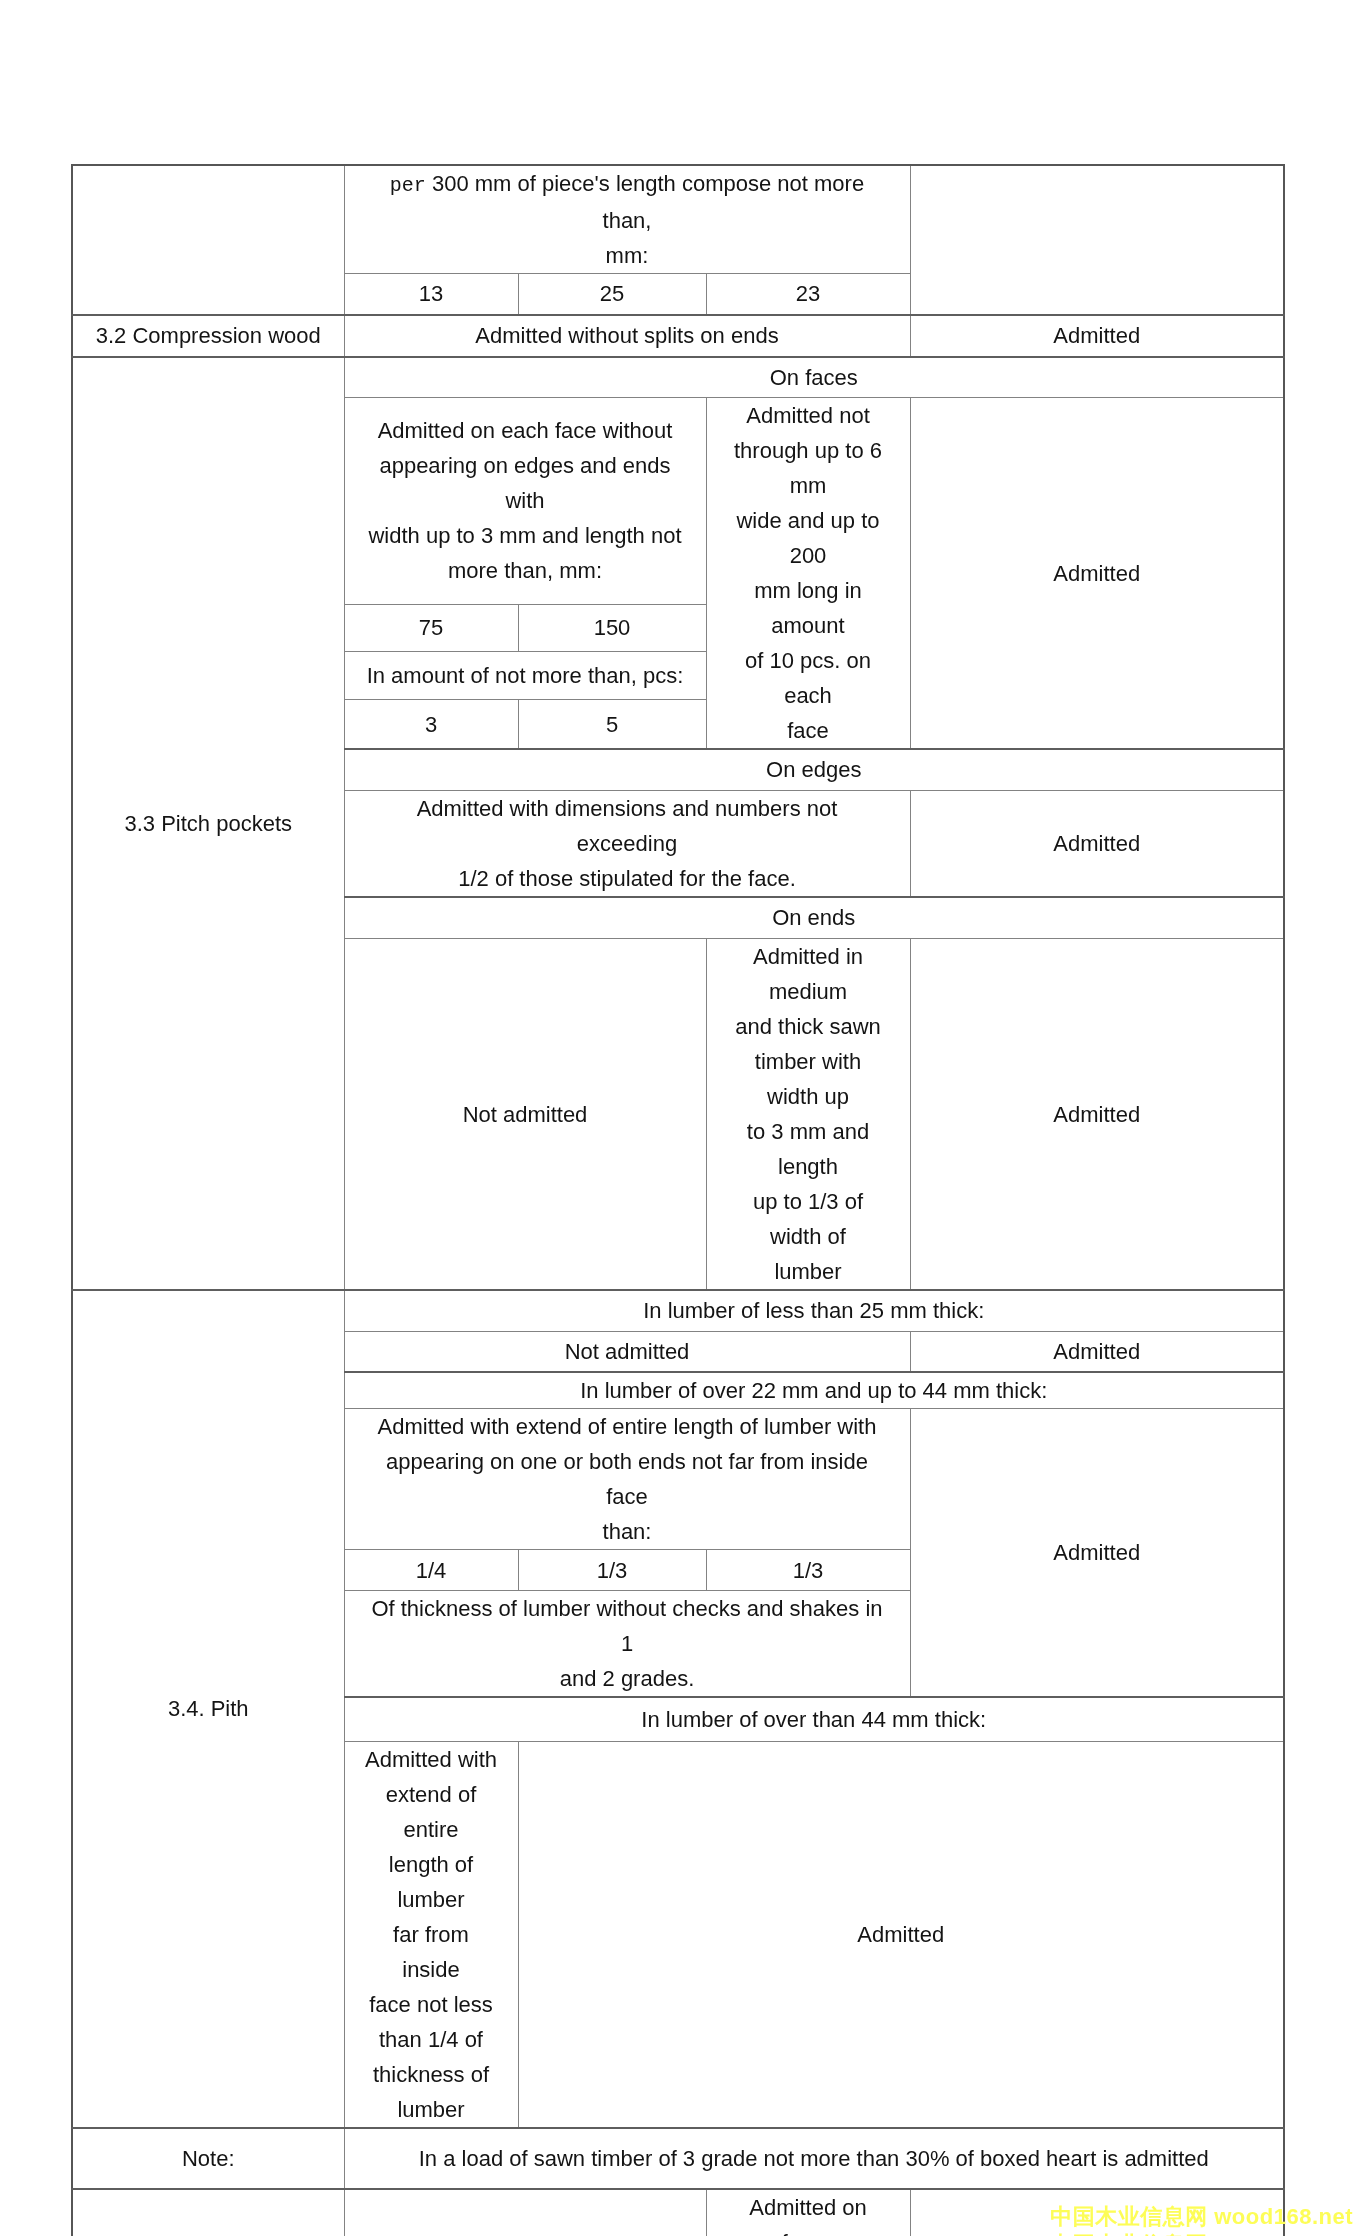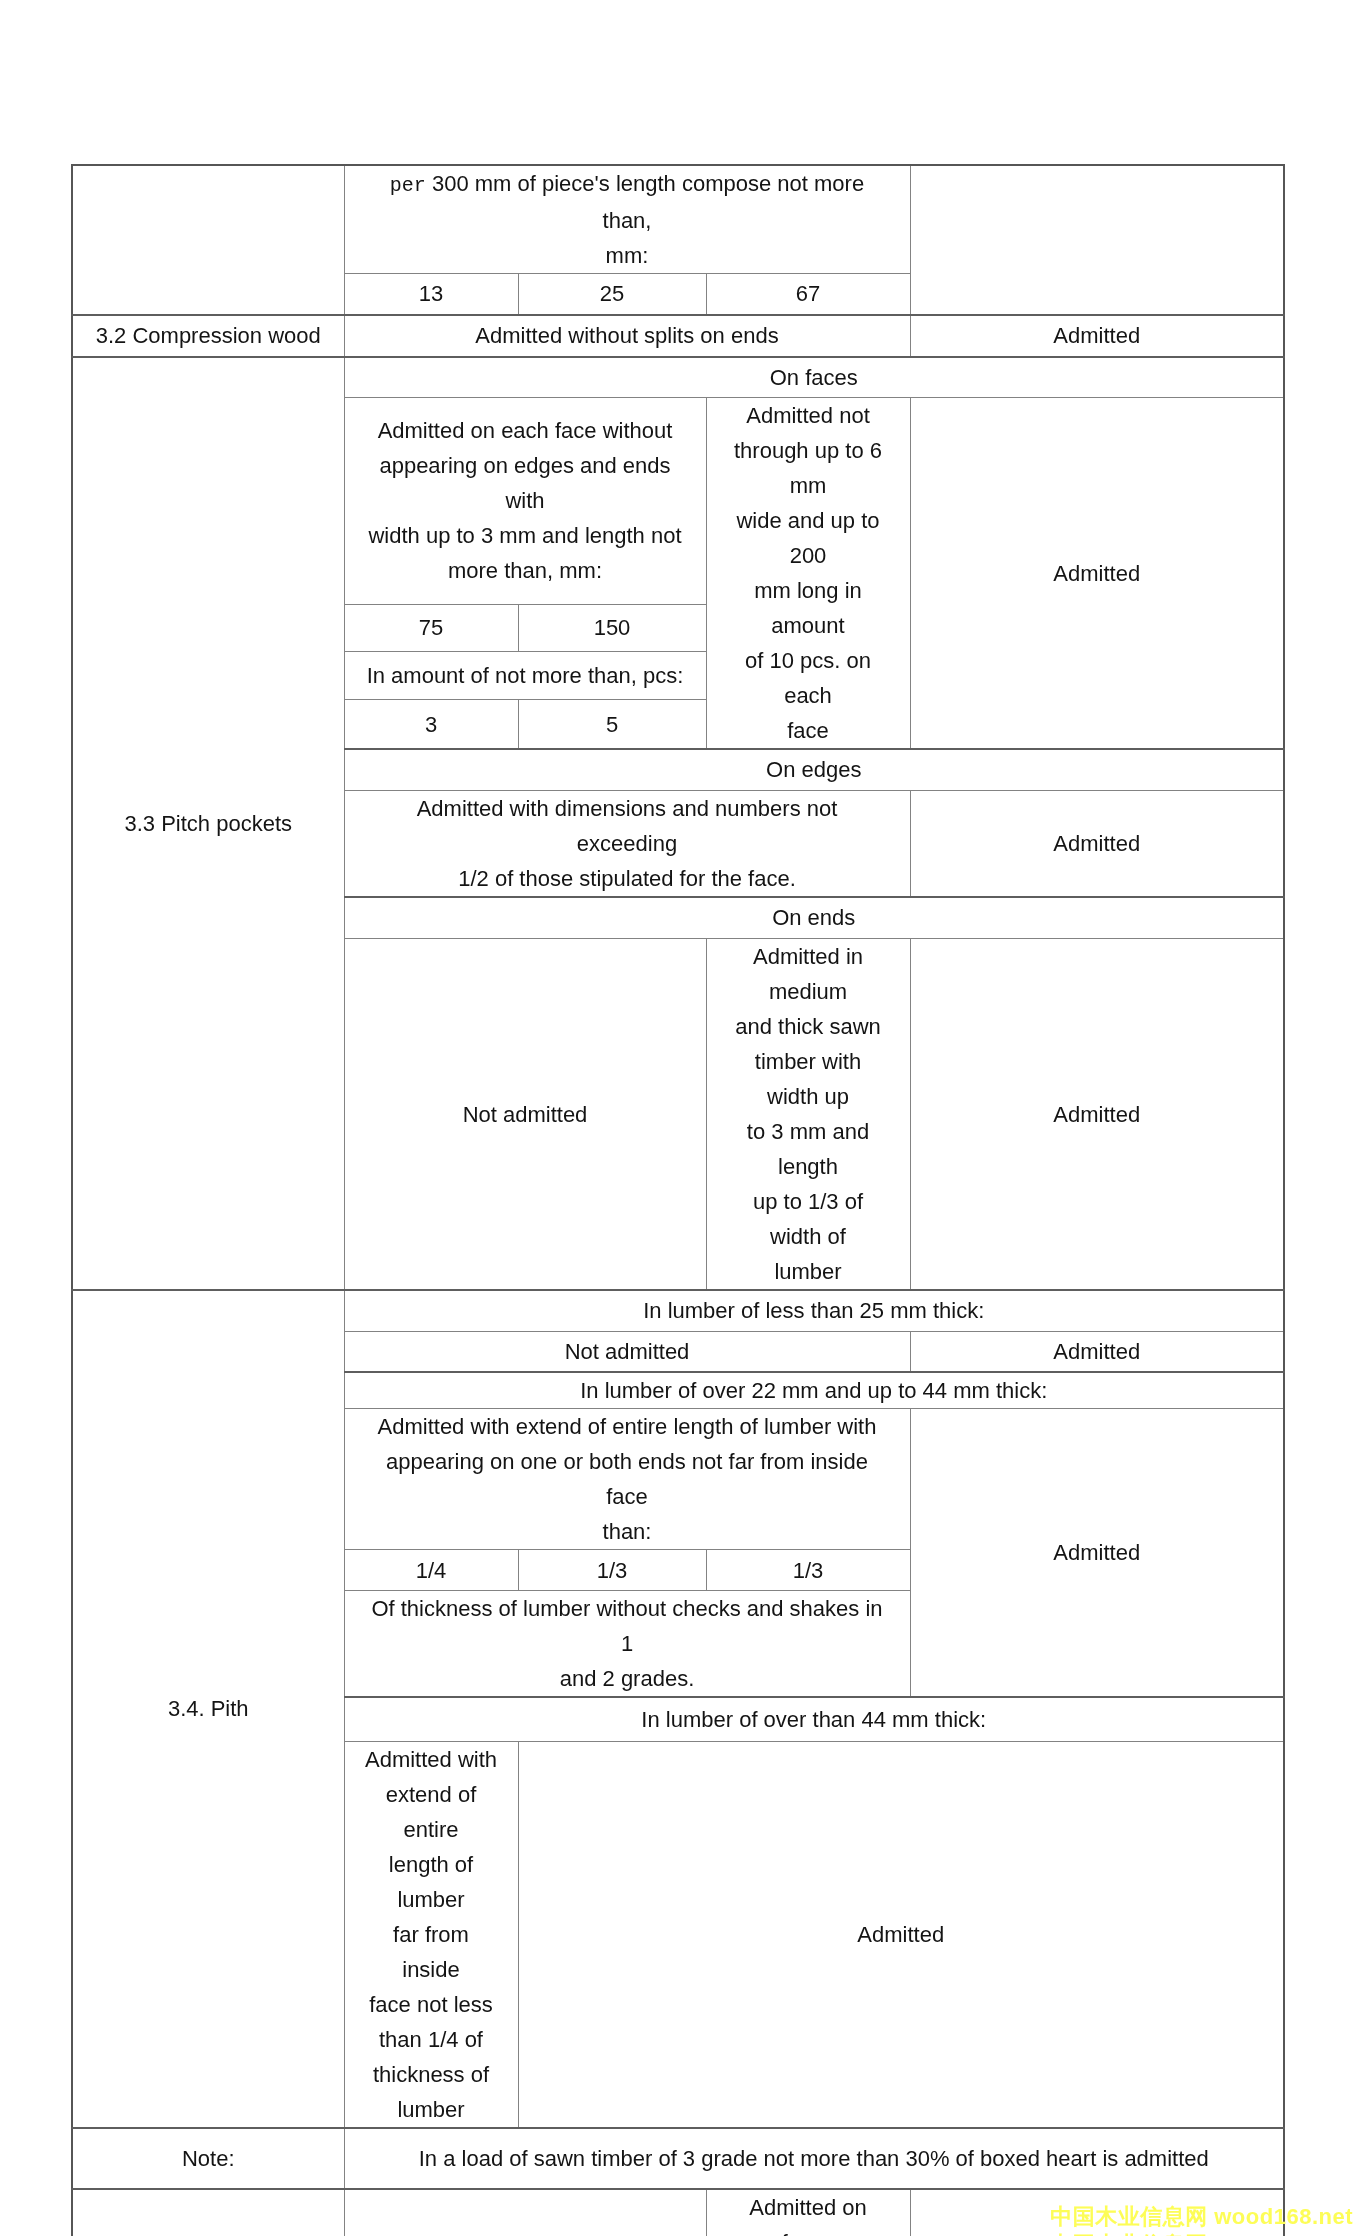--- a/index.html
+++ b/index.html
@@ -53,21 +53,21 @@
   <tbody>
       <tr style="height:76px">
     <td rowspan="2"></td>
     <td colspan="3" class="pre"><span class="mono">per</span><span> 300 mm of piece's length compose not more than,
 mm:</span></td>
     <td rowspan="2"></td>
   </tr>
   <tr style="height:41px">
     <td>13</td>
     <td>25</td>
-    <td>67</td>
+    <td>23</td>
   </tr>
 
   <tr style="height:42px" class="bt">
     <td class="lbl nw">3.2 Compression wood</td>
     <td colspan="3">Admitted without splits on ends</td>
     <td>Admitted</td>
   </tr>
 
   <tr style="height:41px" class="bt">
     <td rowspan="9" class="lbl top nw">3.3 Pitch pockets</td>

